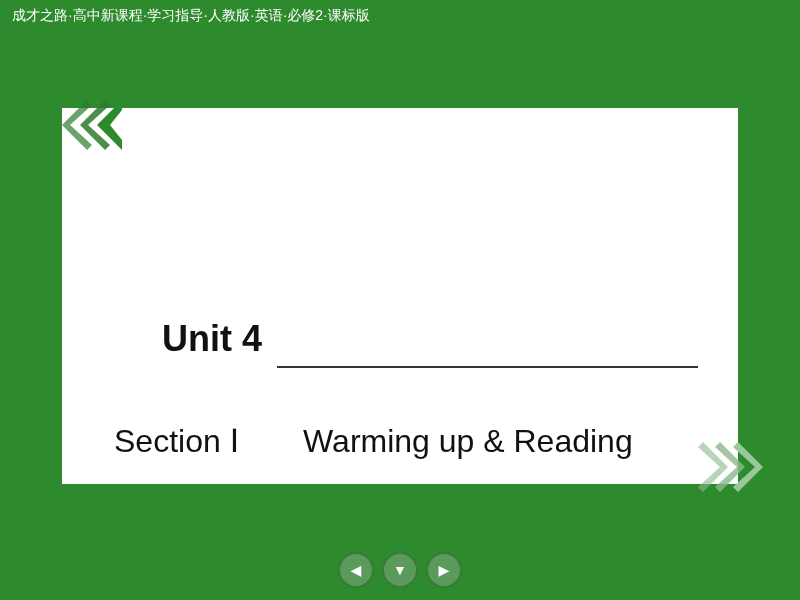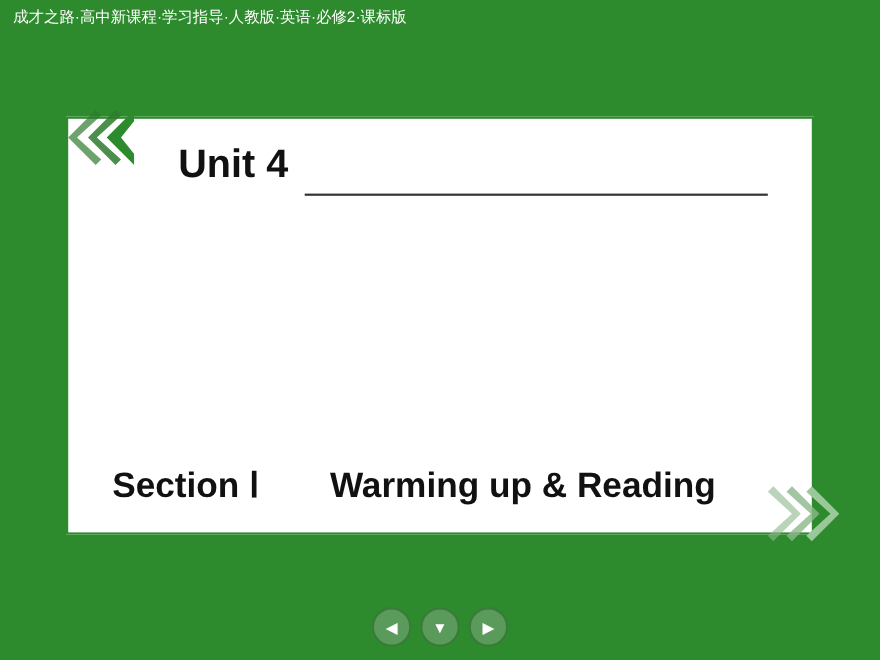--- a/index.html
+++ b/index.html
@@ -35,21 +35,21 @@
 
     
     #content-card {
       background: white;
       border: 2px solid #2d8a2d;
       width: 680px;
       height: 380px;
       position: relative;
       display: flex;
       flex-direction: column;
-      justify-content: space-between;
+      justify-content: flex-end;
       align-items: flex-start;
       padding: 20px 40px;
     }
 
     
     .chevrons-left {
       position: absolute;
       top: -18px;
       left: -30px;
       display: flex;
@@ -70,23 +70,23 @@
       font-size: 36px;
       font-weight: bold;
       color: #111;
       margin-bottom: 50px;
       margin-left: 60px;
     }
 
     
     #section-title {
       font-size: 32px;
-      font-weight: bold;
+      font-weight: normal;
       color: #111;
-      margin-left: 0;
+      margin-left: 12px;
     }
 
     
     #bottom-bar {
       background: #2d8a2d;
       height: 60px;
       display: flex;
       align-items: center;
       justify-content: space-between;
       padding: 0 20px;

